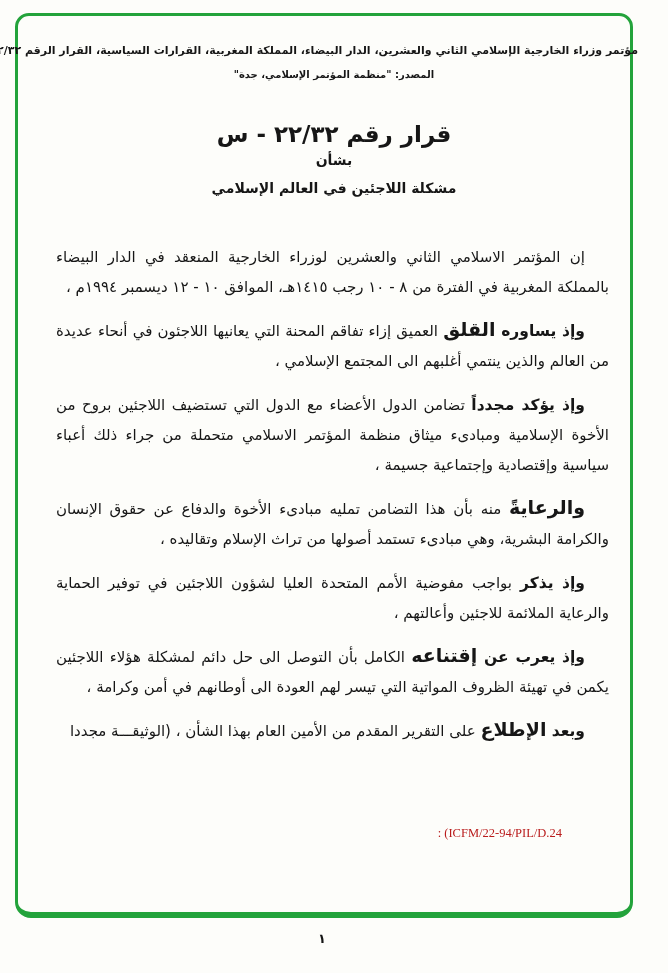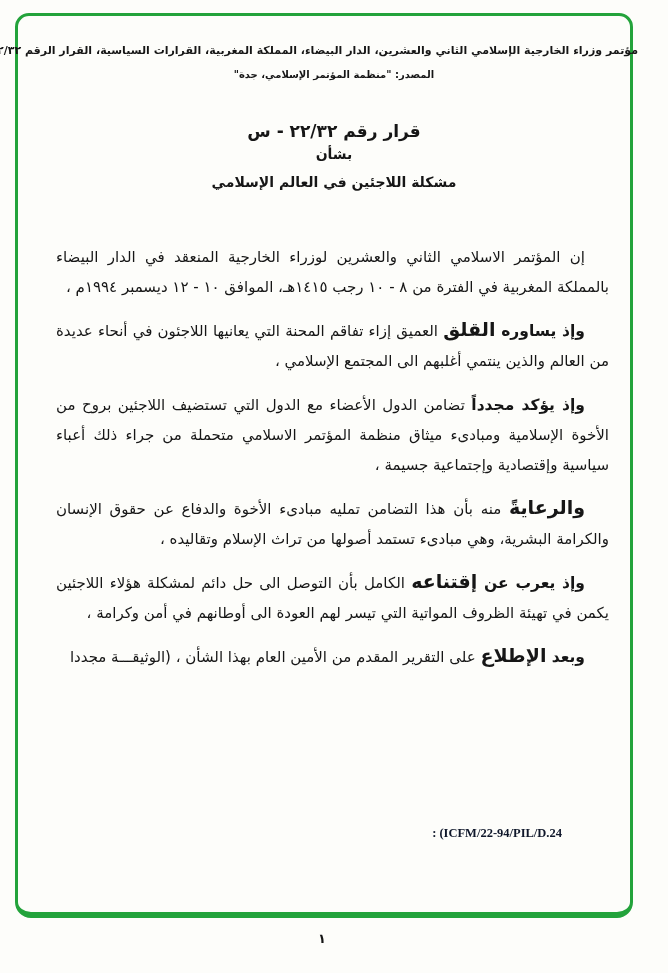--- a/index.html
+++ b/index.html
@@ -18,37 +18,37 @@
   }
   .hdr{
     position:absolute;top:44px;left:30px;right:30px;
     text-align:center;font-weight:bold;
   }
   .hdr .l1{font-size:11px;line-height:14px;white-space:nowrap;letter-spacing:-0.2px;}
   .hdr .l2{font-size:10px;margin-top:11px;}
   .ttl{
     position:absolute;top:121px;left:0;right:0;text-align:center;font-weight:bold;
   }
-  .ttl .t1{font-size:17px;}
+  .ttl .t1{font-size:23px;}
   .ttl .t2{font-size:14px;margin-top:5px;}
   .ttl .t3{font-size:14px;margin-top:12px;}
   .bdy{
     position:absolute;top:228px;right:47px;left:44px;
     font-size:15px;line-height:30px;
     text-align:justify;
   }
   .bdy p{margin:12px;text-indent:24px;}
   .bdy p.gap{margin-bottom:10px;}
   .lead{font-weight:bold;font-size:15.5px;}
   .big{font-weight:bold;font-size:19px;}
   .docref{
     position:absolute;top:826px;right:106px;
     direction:ltr;unicode-bidi:isolate;
     font-family:"Liberation Serif",serif;
-    font-weight:bold;font-size:12.5px;color:#0f172a;
+    font-weight:normal;font-size:12.5px;color:#b91c1c;
   }
   .pagenum{
     position:absolute;top:931px;left:0;right:24px;text-align:center;
     font-size:13px;font-weight:bold;
   }
 </style>
 </head>
 <body>
 
 <div class="frame"></div>
@@ -62,19 +62,20 @@
   <div class="t1">قرار رقم ٢٢/٣٢ - س</div>
   <div class="t2">بشأن</div>
   <div class="t3">مشكلة اللاجئين في العالم الإسلامي</div>
 </div>
 
 <div class="bdy">
   <p class="gap"><span class="lead"></span><span class="big"></span><span>إن المؤتمر الاسلامي الثاني والعشرين لوزراء الخارجية المنعقد في الدار البيضاء بالمملكة المغربية في الفترة من ٨ - ١٠ رجب ١٤١٥هـ، الموافق ١٠ - ١٢ ديسمبر ١٩٩٤م ،</span></p>
   <p><span class="lead">وإذ يساوره </span><span class="big">القلق</span><span> العميق إزاء تفاقم المحنة التي يعانيها اللاجئون في أنحاء عديدة من العالم والذين ينتمي أغلبهم الى المجتمع الإسلامي ،</span></p>
   <p><span class="lead">وإذ يؤكد مجدداً</span><span class="big"></span><span> تضامن الدول الأعضاء مع الدول التي تستضيف اللاجئين بروح من الأخوة الإسلامية ومبادىء ميثاق منظمة المؤتمر الاسلامي متحملة من جراء ذلك أعباء سياسية وإقتصادية وإجتماعية جسيمة ،</span></p>
   <p><span class="lead"></span><span class="big">والرعايةً</span><span> منه بأن هذا التضامن تمليه مبادىء الأخوة والدفاع عن حقوق الإنسان والكرامة البشرية، وهي مبادىء تستمد أصولها من تراث الإسلام وتقاليده ،</span></p>
+  <p><span class="lead">وإذ يذكر</span><span class="big"></span><span> بواجب مفوضية الأمم المتحدة العليا لشؤون اللاجئين في توفير الحماية والرعاية الملائمة للاجئين وأعالتهم ،</span></p>
   <p><span class="lead">وإذ يعرب عن </span><span class="big">إقتناعه</span><span> الكامل بأن التوصل الى حل دائم لمشكلة هؤلاء اللاجئين يكمن في تهيئة الظروف المواتية التي تيسر لهم العودة الى أوطانهم في أمن وكرامة ،</span></p>
   <p><span class="lead">وبعد </span><span class="big">الإطلاع</span><span> على التقرير المقدم من الأمين العام بهذا الشأن ، (الوثيقـــة مجددا</span></p>
 </div>
 
 <div class="docref">: (ICFM/22-94/PIL/D.24</div>
 
 <div class="pagenum">١</div>
 
 </body></html>

